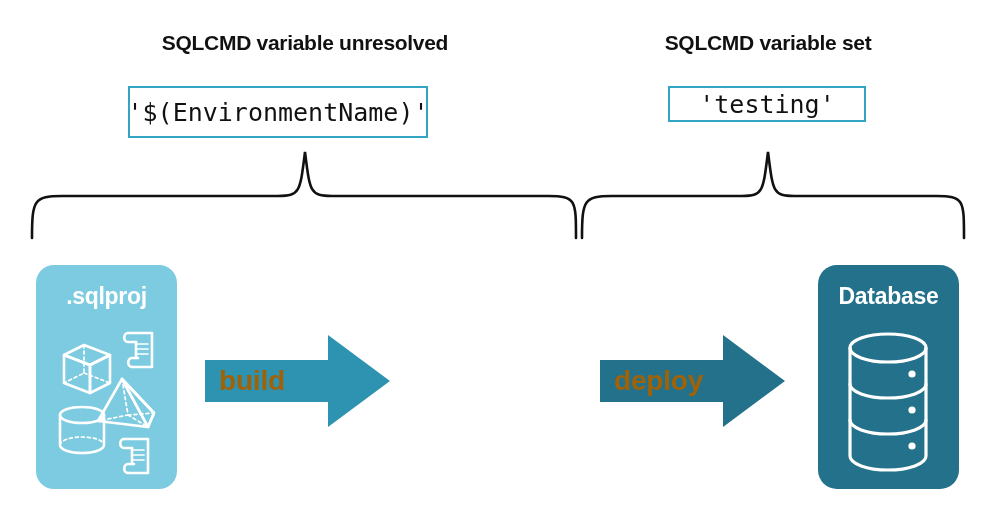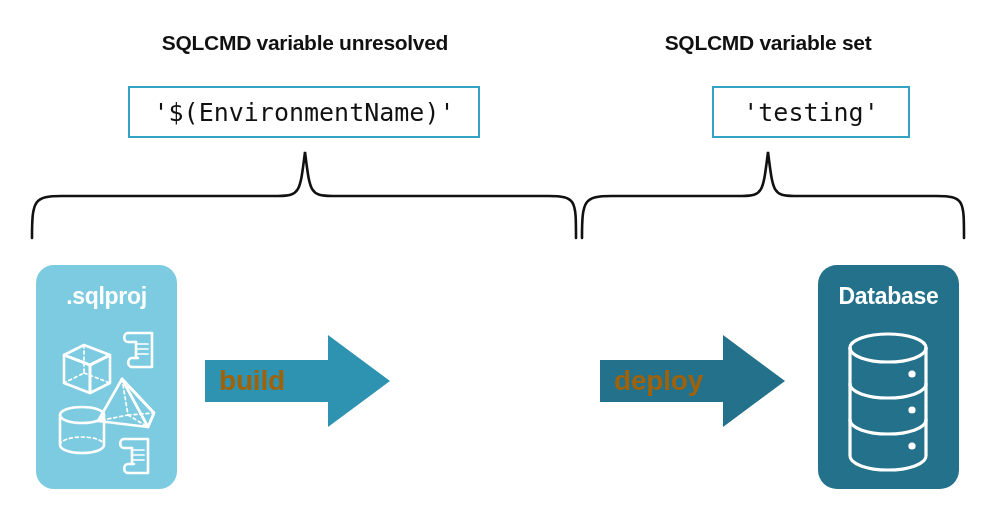--- a/index.html
+++ b/index.html
@@ -44,22 +44,22 @@
     align-items: center;
     justify-content: center;
   }
   .value-box .value-text {
     font-family: "DejaVu Sans Mono", "Liberation Mono", monospace;
     font-size: 25px;
     color: #111111;
     white-space: pre;
     line-height: 1;
   }
-  #value-box-left  { left: 128px; top: 86px; width: 352px; height: 52px; }
-  #value-box-right { left: 668px; top: 86px; width: 198px; height: 52px; margin-left: 44px; }
+  #value-box-left  { left: 128px; top: 86px; width: 300px; height: 52px; }
+  #value-box-right { left: 668px; top: 86px; width: 198px; height: 36px; }
 
   
   .brace-svg {
     position: absolute;
     top: 0;
     left: 0;
     width: 1000px;
     height: 522px;
     pointer-events: none;
   }

